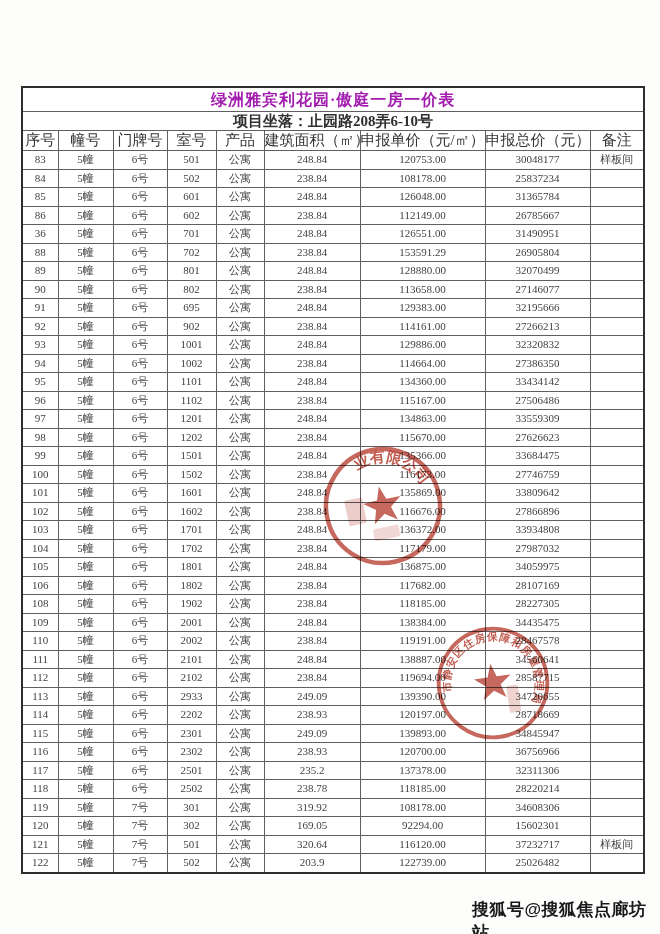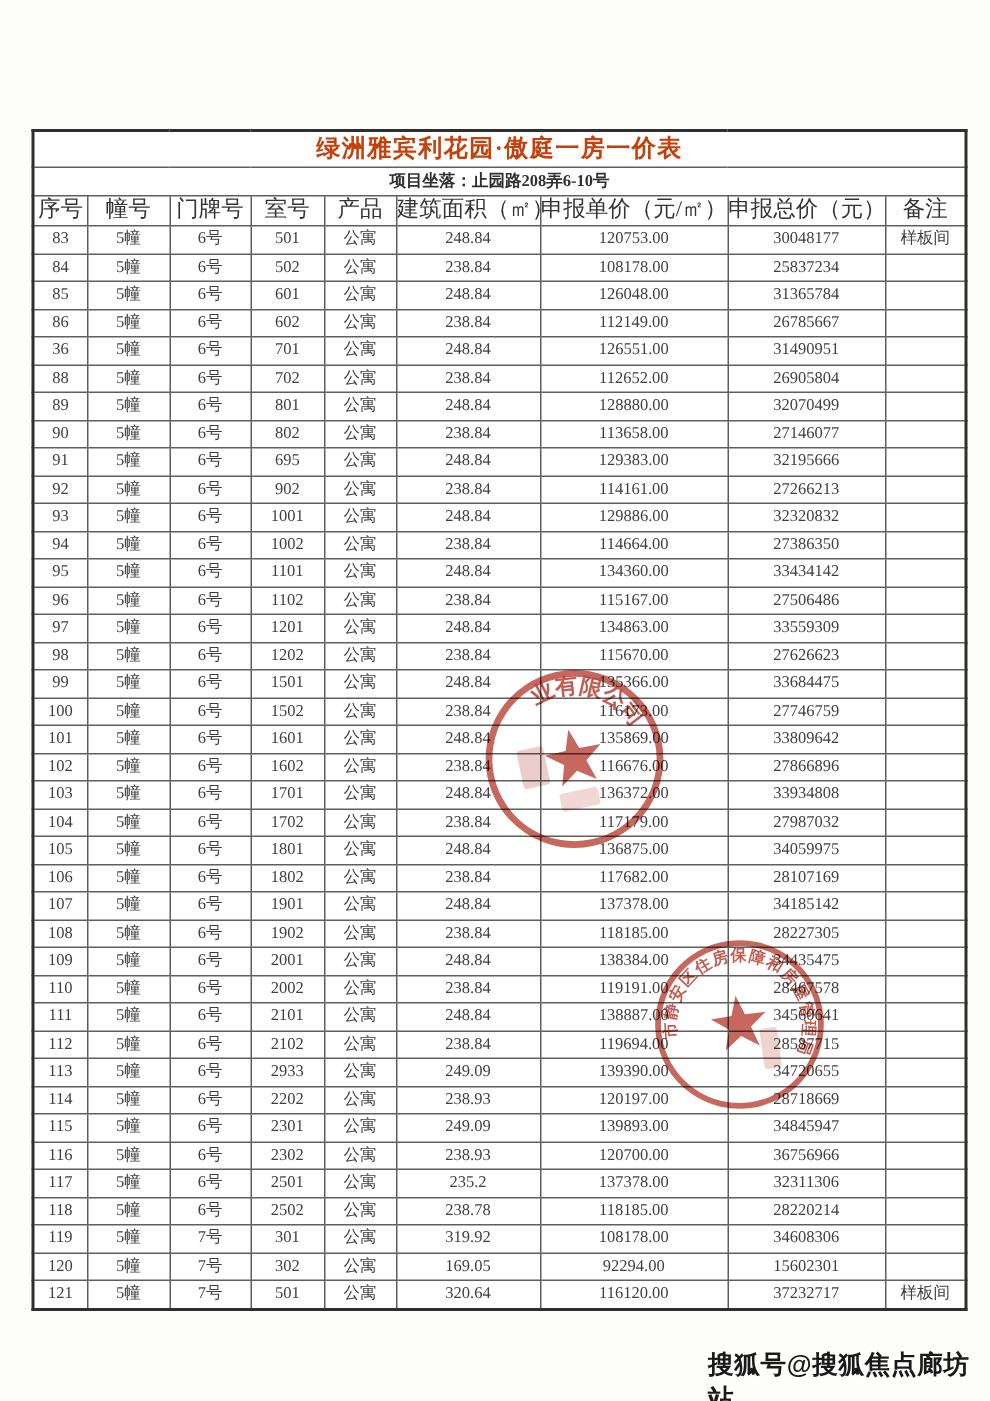--- a/index.html
+++ b/index.html
@@ -16,24 +16,24 @@
     border:2px solid #2f2f2f;background:#fff;
   }
   .price-table td,.price-table th{
     border:1px solid #5f5f5f;
     padding:0;text-align:center;vertical-align:middle;
     font-weight:normal;
     font-size:11px;line-height:13px;height:17.5px;
     overflow:hidden;white-space:nowrap;
   }
   .price-table tr.title-row td{
-    height:23px;font-size:16px;font-weight:bold;color:#c2410c;letter-spacing:1px;
+    height:23px;font-size:16px;font-weight:bold;color:#a21caf;letter-spacing:1px;
   }
   .price-table tr.subtitle-row td{
-    height:18px;font-size:11px;font-weight:bold;color:#303030;
+    height:18px;font-size:15px;font-weight:bold;color:#303030;
   }
   .price-table tr.header-row th{
     height:19px;font-size:15px;color:#343434;
   }
   
   col.c-seq{width:36px}col.c-bld{width:55px}col.c-door{width:54px}
   col.c-room{width:49px}col.c-prod{width:48px}col.c-area{width:96px}
   col.c-unit{width:125px}col.c-total{width:105px}col.c-rem{width:54px}
 
   .stamp{
@@ -144,21 +144,21 @@
           <td>31490951</td>
           <td></td>
         </tr>
         <tr>
           <td>88</td>
           <td>5幢</td>
           <td>6号</td>
           <td>702</td>
           <td>公寓</td>
           <td>238.84</td>
-          <td>112652.00</td>
+          <td>153591.29</td>
           <td>26905804</td>
           <td></td>
         </tr>
         <tr>
           <td>89</td>
           <td>5幢</td>
           <td>6号</td>
           <td>801</td>
           <td>公寓</td>
           <td>248.84</td>
@@ -344,31 +344,20 @@
         </tr>
         <tr>
           <td>106</td>
           <td>5幢</td>
           <td>6号</td>
           <td>1802</td>
           <td>公寓</td>
           <td>238.84</td>
           <td>117682.00</td>
           <td>28107169</td>
-          <td></td>
-        </tr>
-        <tr>
-          <td>107</td>
-          <td>5幢</td>
-          <td>6号</td>
-          <td>1901</td>
-          <td>公寓</td>
-          <td>248.84</td>
-          <td>137378.00</td>
-          <td>34185142</td>
           <td></td>
         </tr>
         <tr>
           <td>108</td>
           <td>5幢</td>
           <td>6号</td>
           <td>1902</td>
           <td>公寓</td>
           <td>238.84</td>
           <td>118185.00</td>
@@ -510,20 +499,31 @@
         <tr>
           <td>121</td>
           <td>5幢</td>
           <td>7号</td>
           <td>501</td>
           <td>公寓</td>
           <td>320.64</td>
           <td>116120.00</td>
           <td>37232717</td>
           <td>样板间</td>
+        </tr>
+        <tr>
+          <td>122</td>
+          <td>5幢</td>
+          <td>7号</td>
+          <td>502</td>
+          <td>公寓</td>
+          <td>203.9</td>
+          <td>122739.00</td>
+          <td>25026482</td>
+          <td></td>
         </tr>
       </tbody>
   </table>
 
   <div class="stamp stamp-1">
     <svg viewBox="0 0 130 130">
       <defs>
         <path id="arc1" d="M 65,65 m -44,0 a 44,44 0 1,1 88,0 a 44,44 0 1,1 -88,0"></path>
       </defs>
       <circle cx="65" cy="65" r="57" fill="none" stroke="#b23424" stroke-width="4.5" opacity="0.85"></circle>

